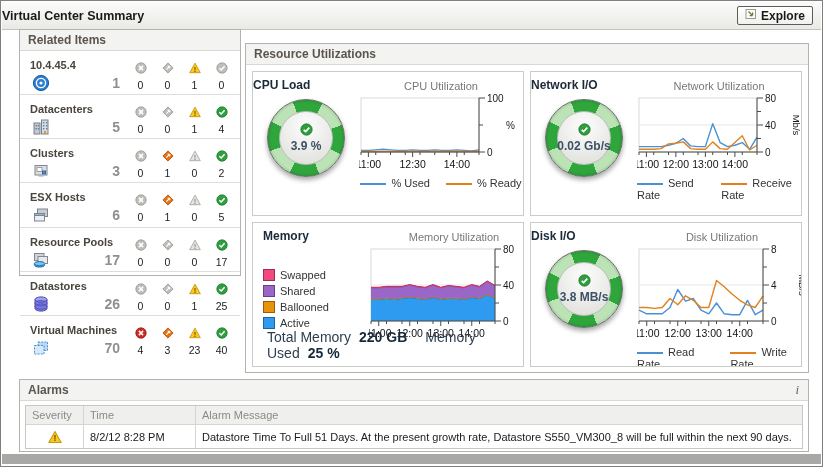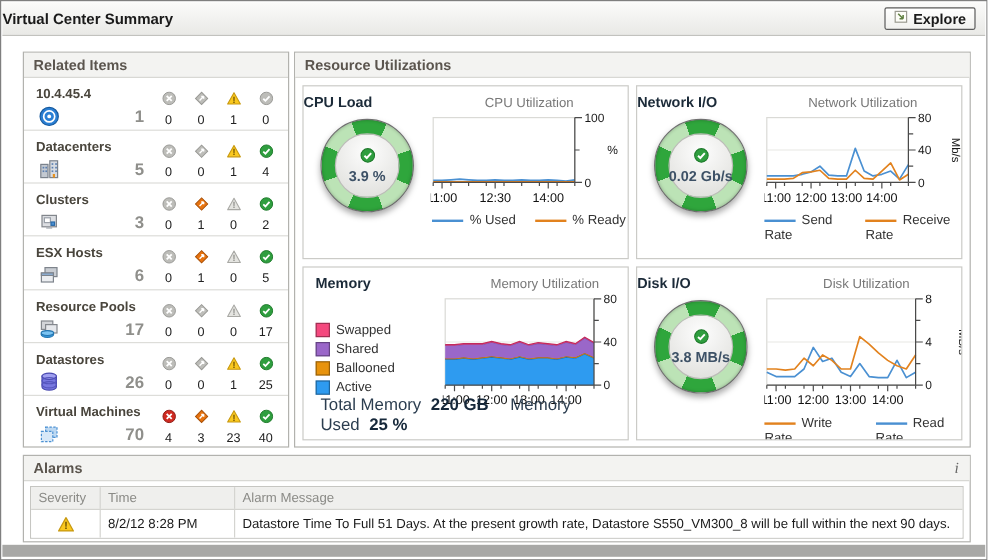--- a/index.html
+++ b/index.html
@@ -5,21 +5,21 @@
   html,body{margin:0;padding:0;background:#fff;}
   body{font-family:"Liberation Sans","DejaVu Sans",sans-serif;font-size:11px;color:#222;}
   .window{position:relative;width:823px;height:467px;background:#ffffff;border:1px solid #7f7f7f;box-sizing:border-box;overflow:hidden;}
   
   .titlebar{position:absolute;left:1px;top:1px;right:1px;height:27px;background:linear-gradient(#fbfbfa,#e9e9e6);border-bottom:1px solid #c2c2be;display:flex;align-items:center;}
   .titlebar .title{font-size:12.5px;font-weight:bold;color:#1a1a1a;margin-left:0;}
   .explore-btn{position:absolute;right:8px;top:4px;height:19px;display:flex;align-items:center;gap:4px;padding:0 7px;background:linear-gradient(#ffffff,#f1f1ee);border:1px solid #5c5c5c;border-radius:2px;font-size:12px;font-weight:bold;color:#1a1a1a;cursor:pointer;}
   
   .panel{position:absolute;background:#fff;border:1px solid #b2b2ae;box-sizing:border-box;}
   .panel-header{height:20px;line-height:20px;background:#f3f3f1;border-bottom:1px solid #d8d8d4;padding-left:8px;font-size:12px;font-weight:bold;color:#5b554e;position:relative;}
-  .panel-related{left:18px;top:42px;width:222px;height:330px;}
+  .panel-related{left:18px;top:28px;width:222px;height:247px;}
   .panel-resource{left:244px;top:42px;width:564px;height:330px;}
   .panel-alarms{left:18px;top:378px;width:790px;height:73px;}
   .footer-strip{position:absolute;left:1px;right:1px;bottom:2px;height:10px;background:#a8a8a6;}
   
   .ri-list{display:flex;flex-direction:column;height:308px;}
   .ri-row{position:relative;flex:1;border-bottom:1px solid #dddDD9;cursor:pointer;}
   .ri-row:last-child{border-bottom:none;}
   .ri-name{position:absolute;top:8px;left:10px;font-size:11px;font-weight:bold;color:#49453c;}
   .ri-icon{position:absolute;left:12px;top:23px;width:18px;height:18px;}
   .ri-count{position:absolute;left:36px;top:24px;width:64px;text-align:right;font-size:14px;font-weight:bold;color:#8f8f8b;}
@@ -506,22 +506,22 @@
                 <line x1="9.75" y1="77" x2="9.75" y2="82" stroke="#4a4a4a"></line>
                 <text x="9.75" y="93" font-size="10.5" fill="#111" text-anchor="middle">11:00</text>
                 <line x1="40.75" y1="77" x2="40.75" y2="82" stroke="#4a4a4a"></line>
                 <text x="40.75" y="93" font-size="10.5" fill="#111" text-anchor="middle">12:00</text>
                 <line x1="71.75" y1="77" x2="71.75" y2="82" stroke="#4a4a4a"></line>
                 <text x="71.75" y="93" font-size="10.5" fill="#111" text-anchor="middle">13:00</text>
                 <line x1="102.75" y1="77" x2="102.75" y2="82" stroke="#4a4a4a"></line>
                 <text x="102.75" y="93" font-size="10.5" fill="#111" text-anchor="middle">14:00</text>
               </svg></div>
           <div class="legend">
+              <span><span class="sample" style="border-top-color: rgb(74, 144, 210);"></span>Read Rate</span>
               <span><span class="sample" style="border-top-color: rgb(226, 130, 30);"></span>Write Rate</span>
-              <span><span class="sample" style="border-top-color: rgb(74, 144, 210);"></span>Read Rate</span>
             </div>
         </div>
       </div>
 
     </div>
   </div>
 
   <div class="panel panel-alarms">
     <div class="panel-header">
       <span>Alarms</span>

